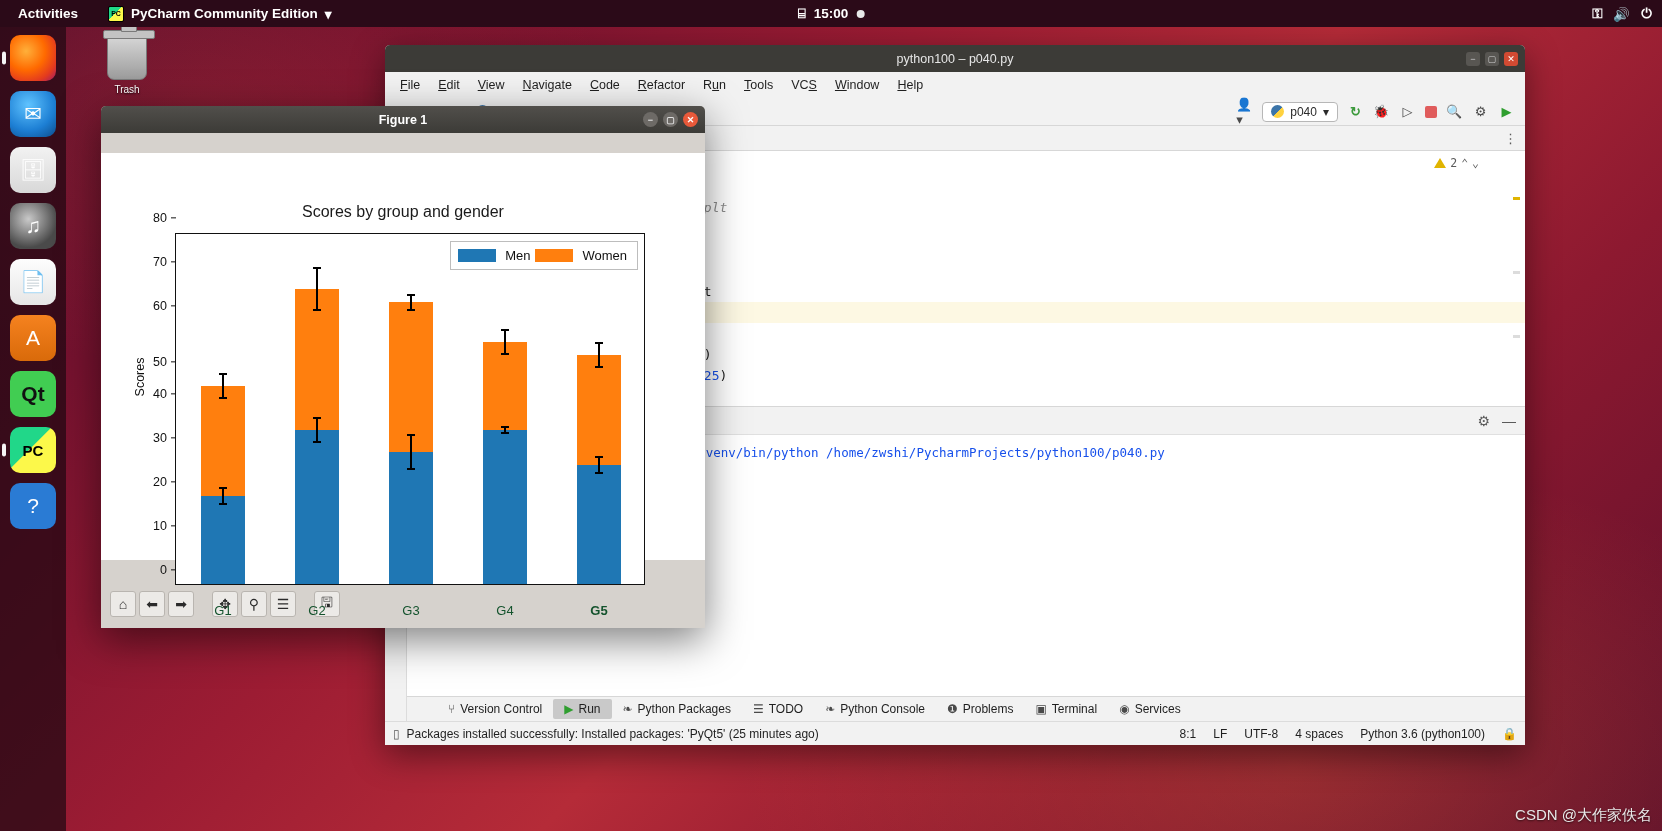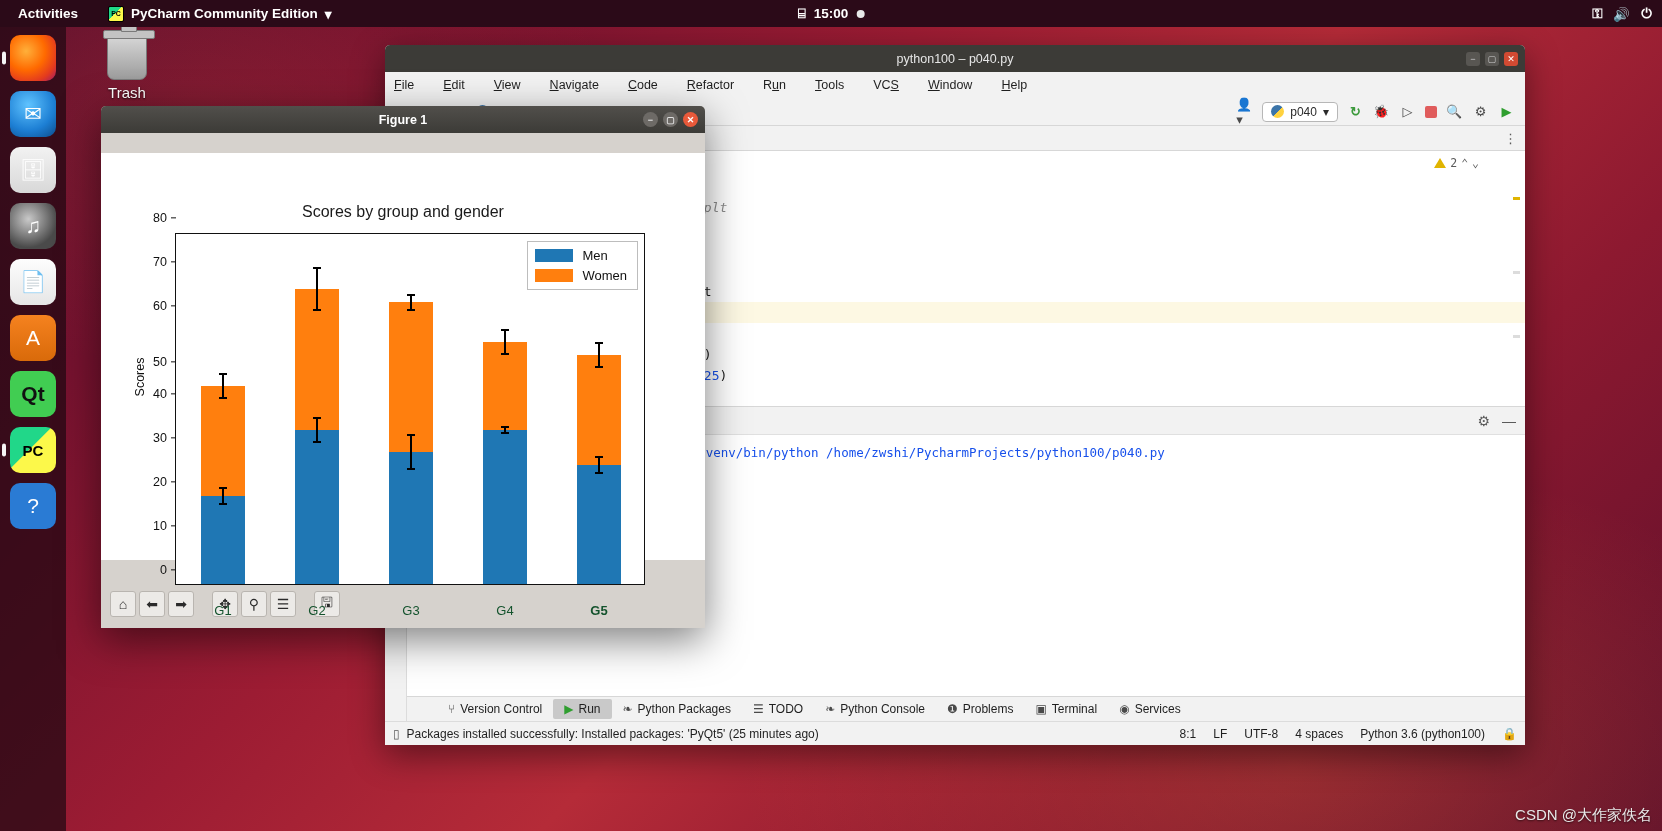--- a/index.html
+++ b/index.html
@@ -74,41 +74,41 @@
     border: 1px solid #7a7a7a;
   }
   .trash-can::before {
     content: ""; position: absolute; top: -7px; left: -5px; width: 50px; height: 7px;
     background: #c3c3c3; border: 1px solid #7a7a7a; border-radius: 2px;
   }
   .trash-can::after {
     content: ""; position: absolute; top: -12px; left: 13px; width: 14px; height: 5px;
     background: #c3c3c3; border: 1px solid #7a7a7a; border-radius: 2px 2px 0 0;
   }
-  .trash-label { color: #fff; font-size: 15px; text-shadow: 0 1px 2px rgba(0,0,0,.85); }
+  .trash-label { color: #fff; font-size: 10px; text-shadow: 0 1px 2px rgba(0,0,0,.85); }
 
   
   .pycharm {
     position: absolute; left: 385px; top: 45px; width: 1140px; height: 700px;
     background: #f2f2f2; border-radius: 5px 5px 0 0;
     box-shadow: 0 10px 34px rgba(0,0,0,.45); z-index: 30; overflow: hidden;
     display: flex; flex-direction: column;
   }
   .pc-titlebar {
     height: 27px; background: #3c3b37; color: #e6e6e6;
     display: flex; align-items: center; justify-content: center;
     font-size: 12.5px; position: relative; flex: 0 0 auto;
   }
   .pc-win-btns { position: absolute; right: 7px; display: flex; gap: 5px; }
   .wb { width: 14px; height: 14px; border-radius: 3px; background: #585652; display:flex; align-items:center; justify-content:center; color:#cfcfcf; font-size:9px; }
   .wb.close { background: #d24a32; color: #fff; }
 
   .pc-menubar {
     height: 26px; background: #f2f2f2; display: flex; align-items: center;
-    gap: 11px; padding-left: 0; font-size: 12.5px; color: #1f1f1f; flex: 0 0 auto;
+    gap: 0; padding-left: 6px; font-size: 12.5px; color: #1f1f1f; flex: 0 0 auto;
   }
   .pc-menubar span { padding: 3px 9px; cursor: default; }
   .mn u { text-decoration: underline; }
 
   .pc-navbar {
     height: 28px; background: #f2f2f2; display: flex; align-items: center;
     padding: 0 10px; font-size: 12.5px; color: #2b2b2b; gap: 6px; flex: 0 0 auto;
     border-bottom: 1px solid #d7d7d7;
   }
   .crumb-sep { color: #9a9a9a; }
@@ -230,21 +230,21 @@
   .err::after { bottom: 0; }
   .ytick { position: absolute; right: 100%; transform: translateY(-50%);
     font-size: 12.5px; color: #111; padding-right: 9px; white-space: nowrap; }
   .ytick::after { content: ""; position: absolute; right: 0; top: 50%; width: 5px; height: 1.3px; background: #111; transform: translateY(-50%); }
   .xtick { position: absolute; top: 100%; transform: translateX(-50%);
     font-size: 13px; color: #14532d; padding-top: 19px; }
   .ylabel { position: absolute; left: 20px; top: 50%; transform: translateY(-50%) rotate(-90deg);
     font-size: 12.5px; color: #111; white-space: nowrap; }
   .legend {
     position: absolute; right: 6px; top: 7px; background: #fff; border: 1px solid #bdbdbd;
-    padding: 6px 10px 6px 7px; display: flex; flex-direction: column; gap: 5px;
+    padding: 6px 10px 6px 7px; display: flex; flex-direction: row; gap: 5px;
   }
   .lg-row { display: flex; align-items: center; gap: 9px; }
   .lg-swatch { width: 38px; height: 13px; }
   .lg-label { font-size: 13px; color: #111; }
 
   
   .watermark { position: absolute; right: 10px; bottom: 6px; color: #e8e8e8;
     font-size: 15px; text-shadow: 0 1px 2px rgba(0,0,0,.6); z-index: 70; }
 </style>
 </head>

